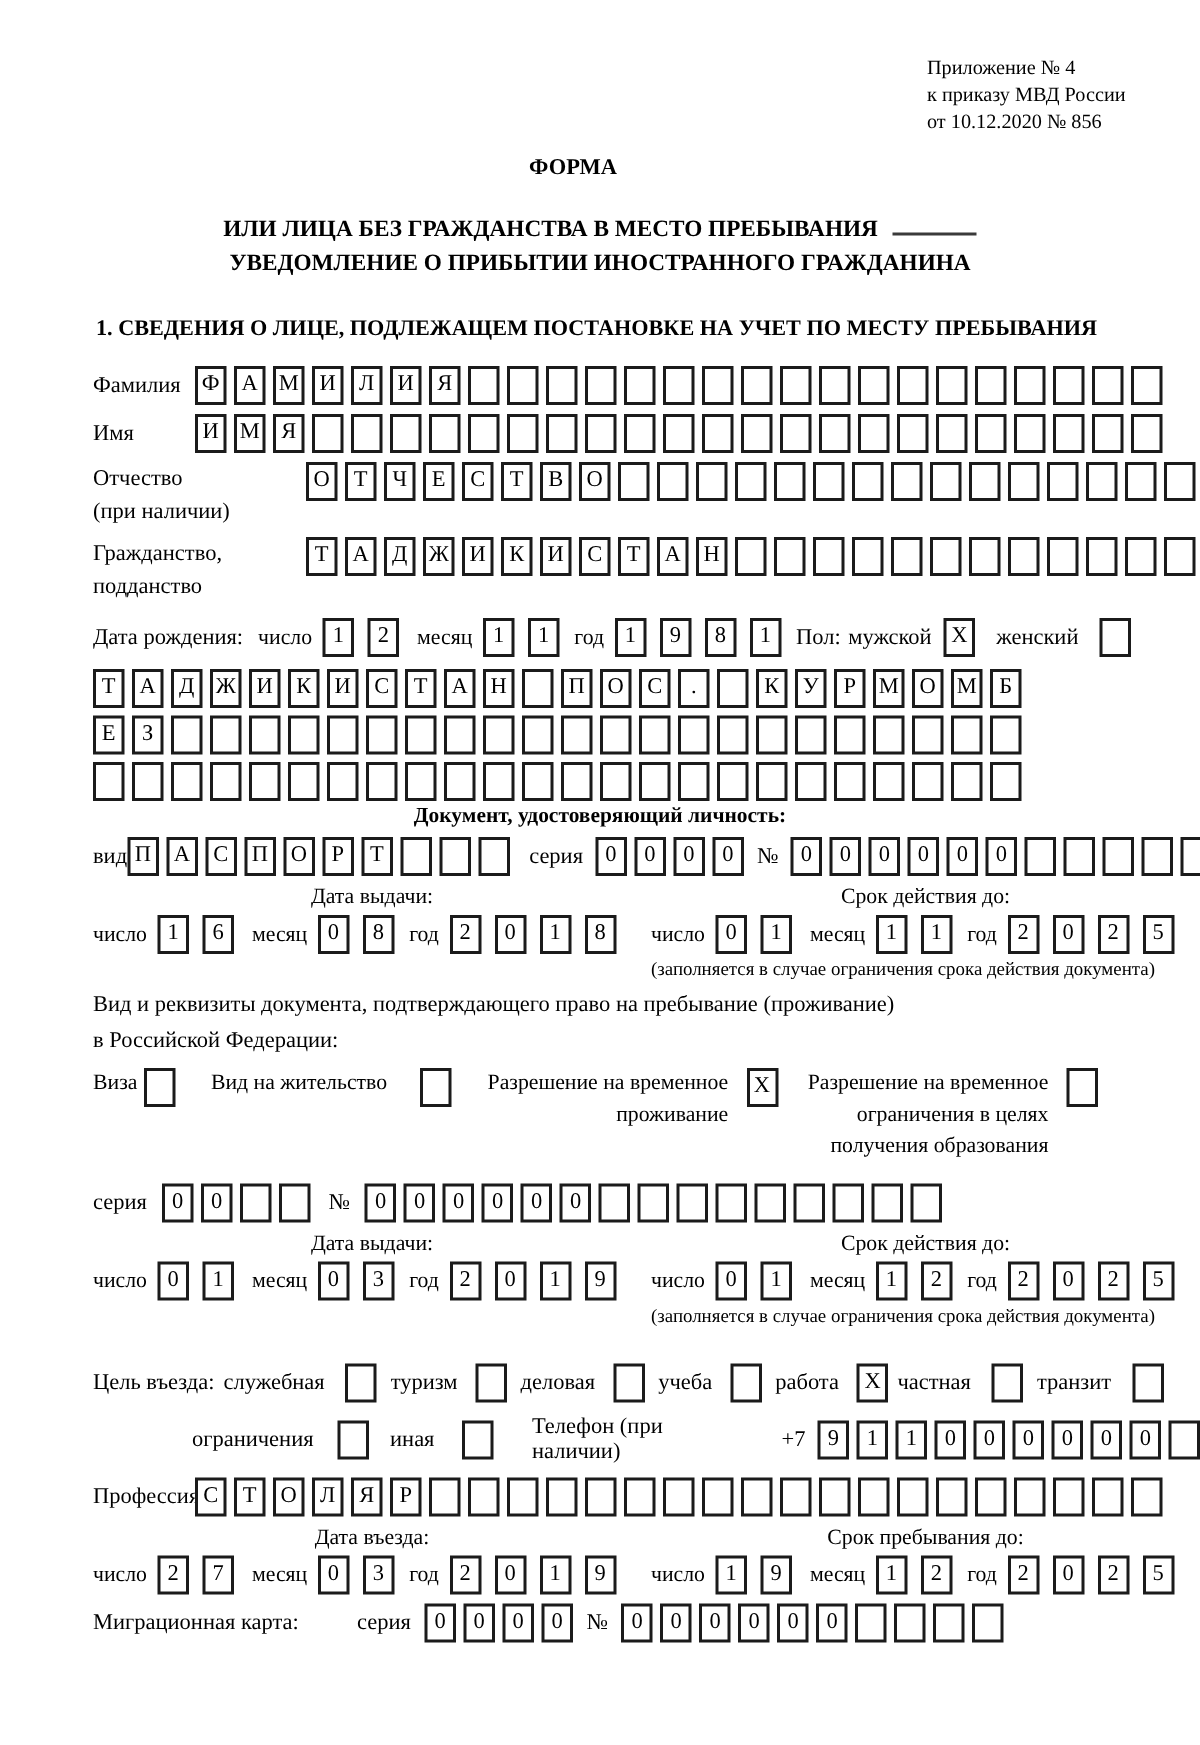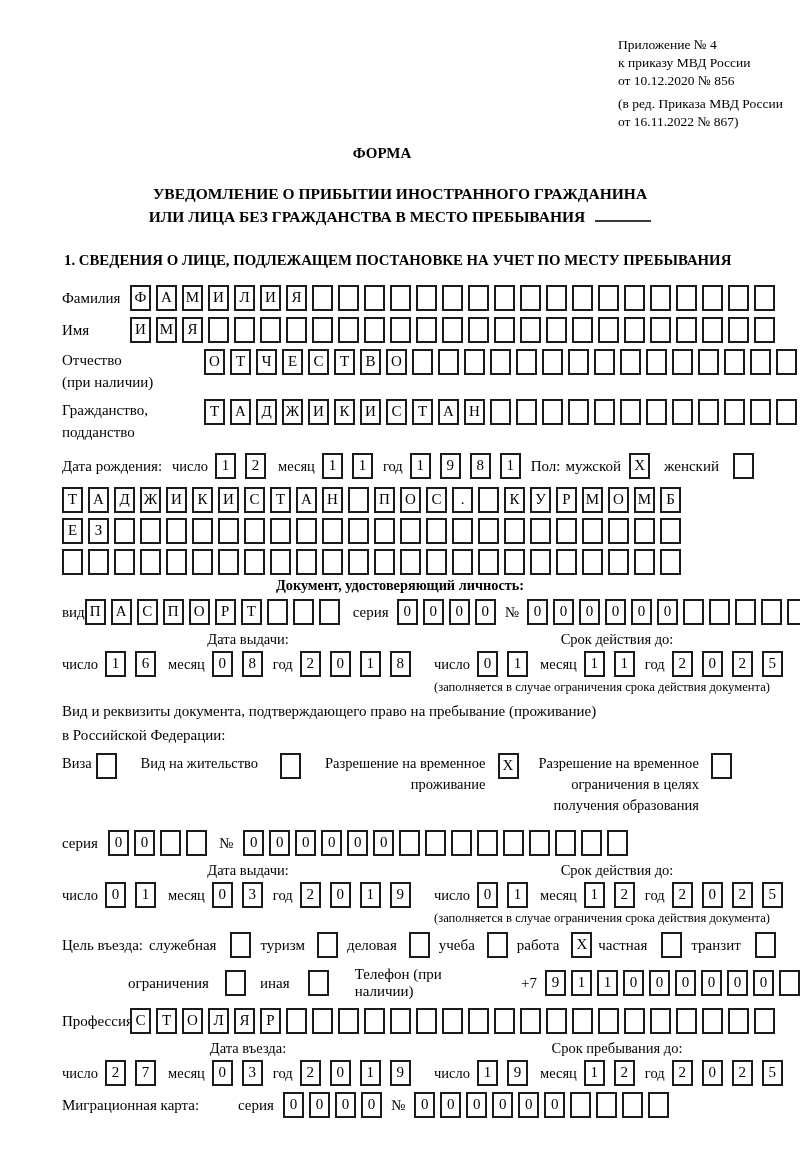--- a/index.html
+++ b/index.html
@@ -59,33 +59,29 @@
 </style>
 </head>
 <body>
 
 <div class="page">
 
   <div class="hdr">
     <div>Приложение № 4</div>
     <div>к приказу МВД России</div>
     <div>от 10.12.2020 № 856</div>
-    <div class="grp2">
-      <div>(в ред. Приказа МВД России</div>
-      <div>от 16.11.2022 № 867)</div>
-    </div>
   </div>
 
   <div class="forma">ФОРМА</div>
 
   <div class="title">
-    <div>УВЕДОМЛЕНИЕ О ПРИБЫТИИ ИНОСТРАННОГО ГРАЖДАНИНА</div>
     <div>
       <span>ИЛИ ЛИЦА БЕЗ ГРАЖДАНСТВА В МЕСТО ПРЕБЫВАНИЯ</span><span class="title-underline"></span>
     </div>
+    <div>УВЕДОМЛЕНИЕ О ПРИБЫТИИ ИНОСТРАННОГО ГРАЖДАНИНА</div>
   </div>
 
   <div class="sec-heading">1. СВЕДЕНИЯ О ЛИЦЕ, ПОДЛЕЖАЩЕМ ПОСТАНОВКЕ НА УЧЕТ ПО МЕСТУ ПРЕБЫВАНИЯ</div>
 
   <div class="frow" style="margin-top:16px;">
     <span class="lb lbw">Фамилия</span>
     <span class="cells">
         <div class="cell">Ф</div>
         <div class="cell">А</div>
         <div class="cell">М</div>
@@ -517,21 +513,21 @@
             <div class="cell">2</div>
             <div class="cell">0</div>
             <div class="cell">2</div>
             <div class="cell">5</div>
           </span>
       </div>
       <div class="dnote">(заполняется в случае ограничения срока действия документа)</div>
     </div>
   </div>
 
-  <div class="purpose-row" style="margin-top:6px;">
+  <div class="purpose-row" style="margin-top:24px;">
     <span class="lb">Цель въезда:</span>
     <span class="lb">служебная</span>
     <span class="cells pbox" style="margin-left:8px;">
         <div class="cell"></div>
       </span>
     <span class="lb">туризм</span>
     <span class="cells pbox" style="margin-left:6px;">
         <div class="cell"></div>
       </span>
     <span class="lb">деловая</span>

